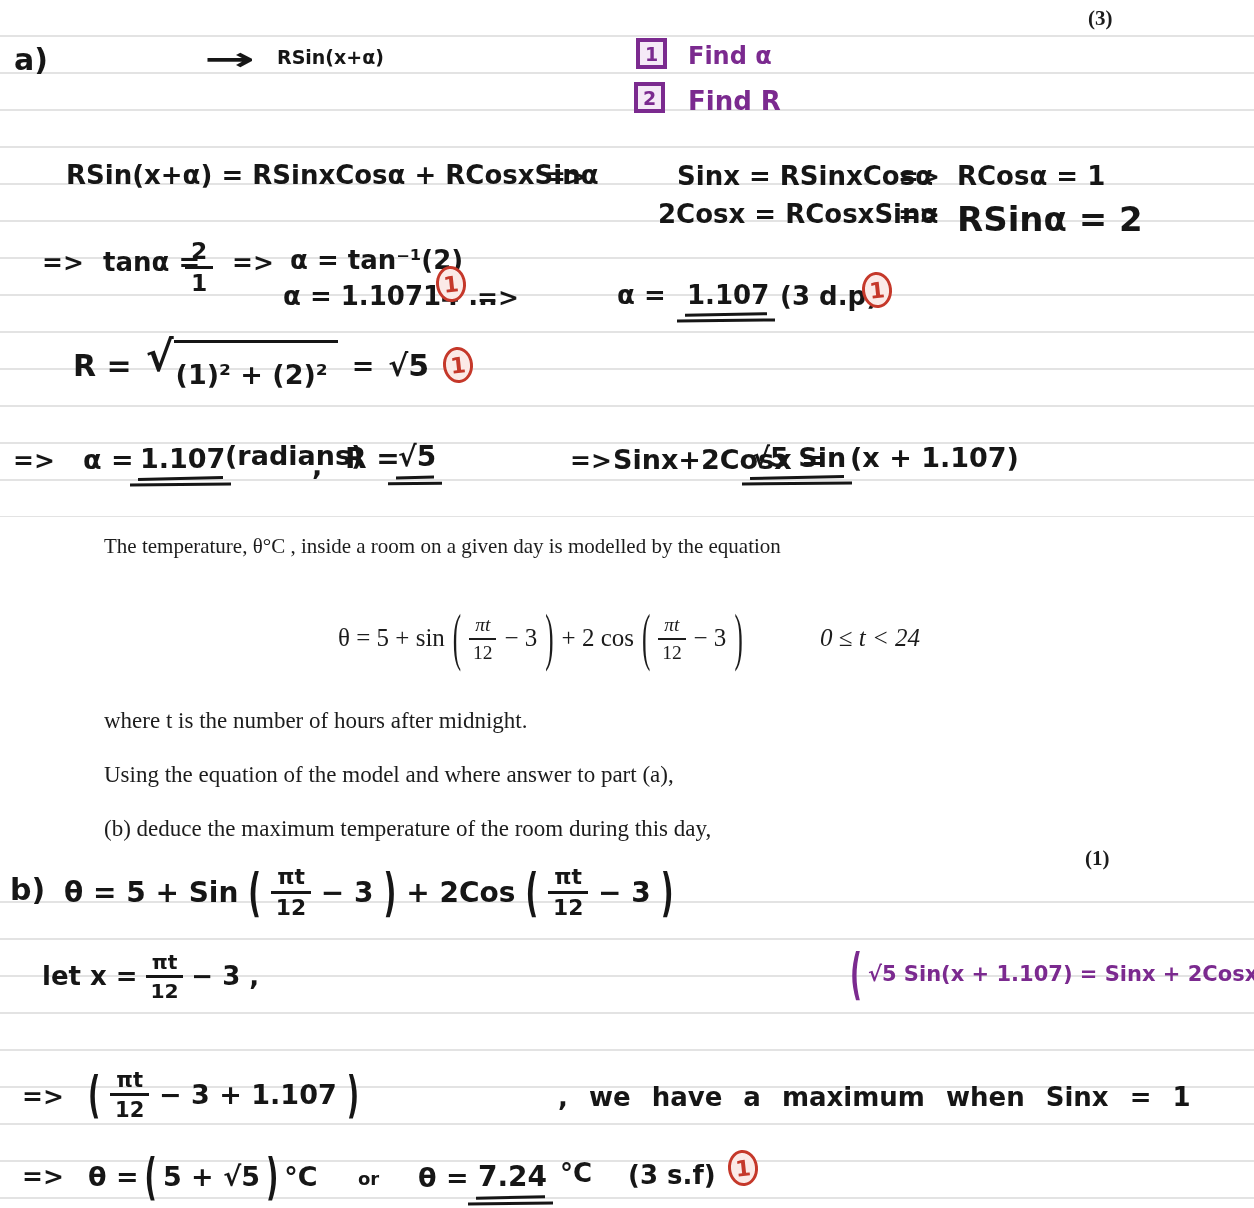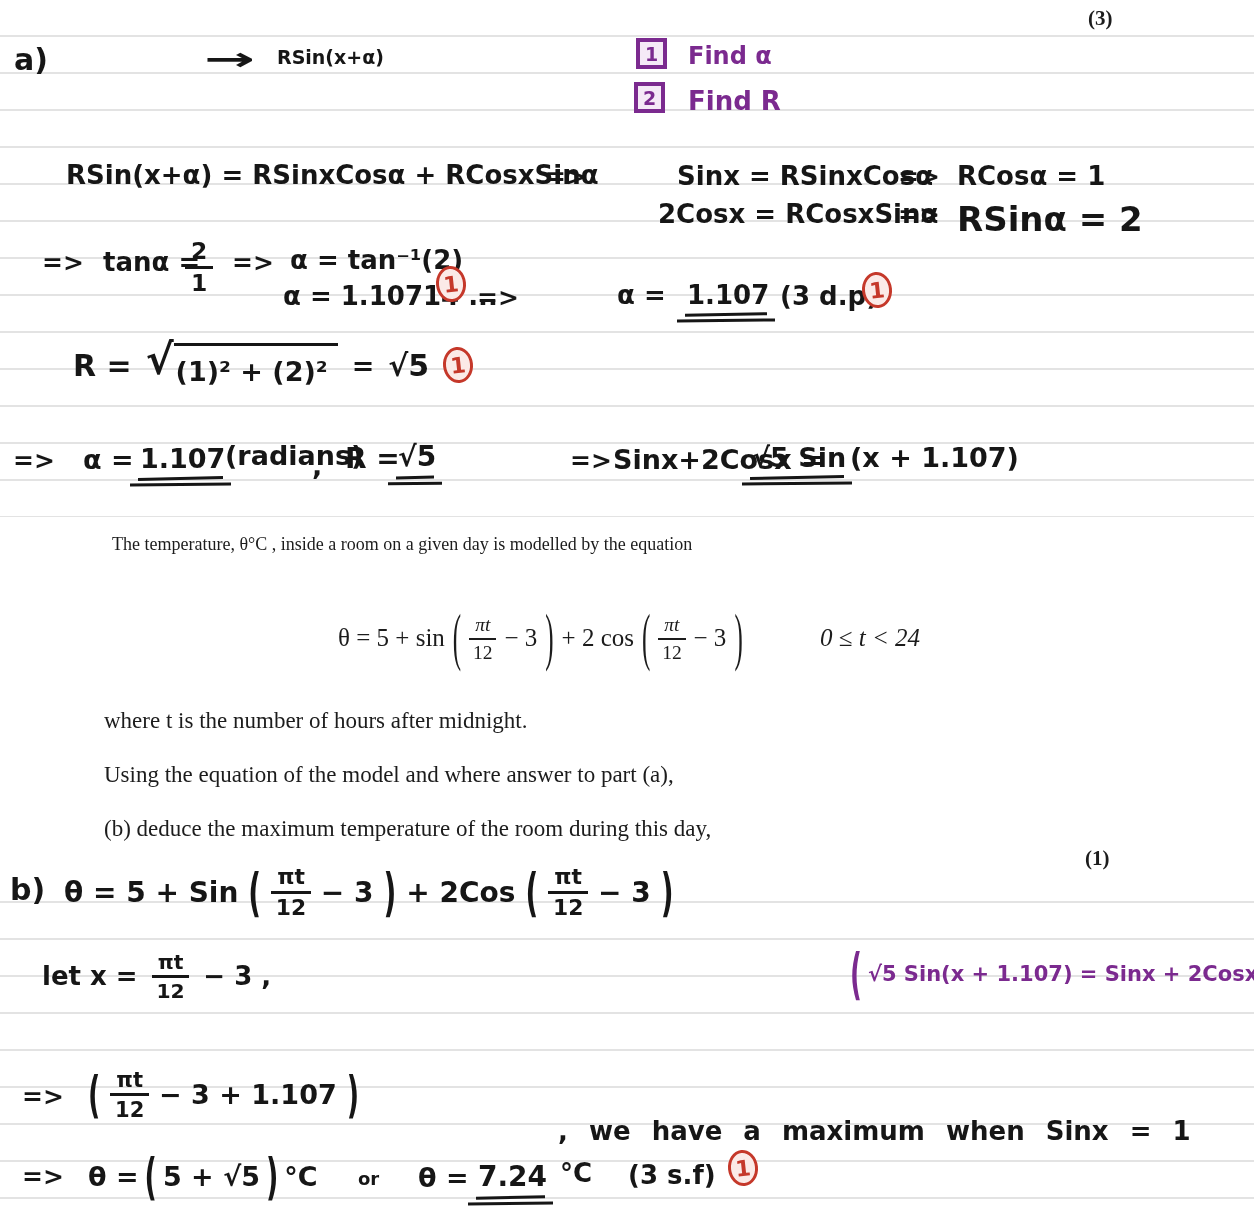--- a/index.html
+++ b/index.html
@@ -18,33 +18,33 @@
   .imp{font-weight:700;}
   .frac{display:inline-flex;flex-direction:column;align-items:center;line-height:1;font-size:0.78em;}
   .fnum{border-bottom:3px solid currentColor;padding:1px 6px 3px;}
   .fden{padding-top:3px;}
   .pr .fnum{border-bottom-width:2px;}
   .it{font-style:italic;}
   .sp{display:inline-block;transform:scaleY(1.85);transform-origin:center;font-weight:700;}
   .sp-p{display:inline-block;transform:scaleY(2.5);transform-origin:center;font-weight:400;}
   .sqrt{display:inline-flex;align-items:flex-start;}
   .rsym{font-size:1.55em;line-height:1;transform:translateY(-4px);}
-  .rad{border-top:3px solid currentColor;padding:10px 10px 0 2px;}
+  .rad{border-top:3px solid currentColor;padding:16px 10px 0 2px;}
   .mark{display:inline-flex;align-items:center;justify-content:center;min-width:30px;height:36px;
         border:3px solid #c5382a;border-radius:50%;background:#fbeae7;color:#c5382a;
         font-size:22px;font-weight:700;transform:rotate(-6deg);box-sizing:border-box;padding:0 3px;}
   .pbox{display:inline-flex;align-items:center;justify-content:center;width:31px;height:31px;
         border:4px solid #7b2a8f;background:#f5eaf7;color:#7b2a8f;font-size:19px;font-weight:700;
         box-sizing:border-box;}
   .dblu{position:relative;display:inline-block;}
   .dblu::before{content:"";position:absolute;left:-2px;right:2px;bottom:-6px;height:3px;
         background:#161616;transform:rotate(-1.2deg);}
   .dblu::after{content:"";position:absolute;left:-10px;right:-6px;bottom:-12px;height:3px;
         background:#161616;transform:rotate(-0.6deg);}
-  .ws12{word-spacing:12px;margin-top:34px;}
+  .ws12{word-spacing:12px;}
   .ws14{word-spacing:14px;}
 </style>
 </head>
 <body>
 
 <div class="page">
   <div class="rules top"></div>
   <div class="rules bottom"></div>
 
   <span class="t pr" style="left:1088px;top:6px;font-size:21px;font-weight:700">(3)</span>
@@ -112,21 +112,21 @@
   <span class="t hw" style="left:140px;top:443px;font-size:27px"><span class="dblu">1.107</span></span>
   <span class="t hw" style="left:225px;top:440px;font-size:27px">(radians)</span>
   <span class="t hw" style="left:312px;top:450px;font-size:27px">,</span>
   <span class="t hw" style="left:345px;top:442px;font-size:28px">R =</span>
   <span class="t hw" style="left:398px;top:440px;font-size:28px"><span class="dblu">√5</span></span>
   <span class="t hw imp" style="left:570px;top:446px;font-size:25px">=&gt;</span>
   <span class="t hw" style="left:613px;top:444px;font-size:27px">Sinx+2Cosx =</span>
   <span class="t hw" style="left:752px;top:442px;font-size:27px"><span class="dblu">√5 Sin</span></span>
   <span class="t hw" style="left:850px;top:442px;font-size:27px">(x + 1.107)</span>
 
-  <span class="t pr" style="left:112px;top:534px;font-size:18px">The temperature, θ°C , inside a room on a given day is modelled by the equation</span>
+  <span class="t pr" style="left:104px;top:534px;font-size:21px">The temperature, θ°C , inside a room on a given day is modelled by the equation</span>
   <div class="crow pr" style="left:338px;top:596px;height:84px;gap:8px;font-size:25px">
     <span>θ = 5 + sin</span>
     <span class="sp-p">(</span>
     <span class="frac">
         <span class="fnum it">πt</span>
         <span class="fden">12</span>
       </span>
     <span>− 3</span>
     <span class="sp-p">)</span>
     <span>+ 2 cos</span>
@@ -157,21 +157,21 @@
     <span>+ 2Cos</span>
     <span class="sp">(</span>
     <span class="frac">
         <span class="fnum">πt</span>
         <span class="fden">12</span>
       </span>
     <span>− 3</span>
     <span class="sp">)</span>
   </div>
 
-  <div class="crow hw" style="left:42px;top:944px;height:64px;gap:14px;font-size:26px">
+  <div class="crow hw" style="left:42px;top:944px;height:64px;gap:8px;font-size:26px">
     <span>let x =</span>
     <span class="frac">
         <span class="fnum">πt</span>
         <span class="fden">12</span>
       </span>
     <span>− 3 ,</span>
   </div>
   <div class="crow hw purple" style="left:850px;top:942px;height:64px;gap:6px;font-size:21px">
     <span class="sp" style="font-size:26px;transform:scaleY(2.1)">(</span>
     <span>√5 Sin(x + 1.107) = Sinx + 2Cosx</span>

